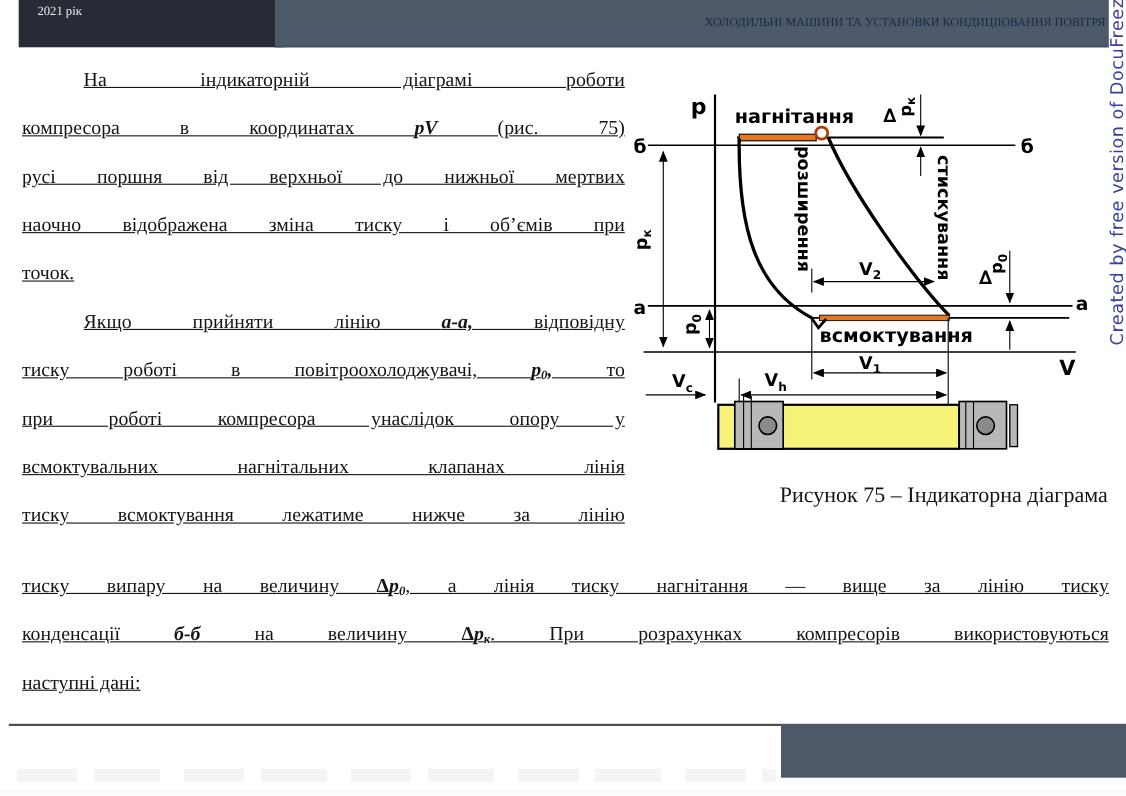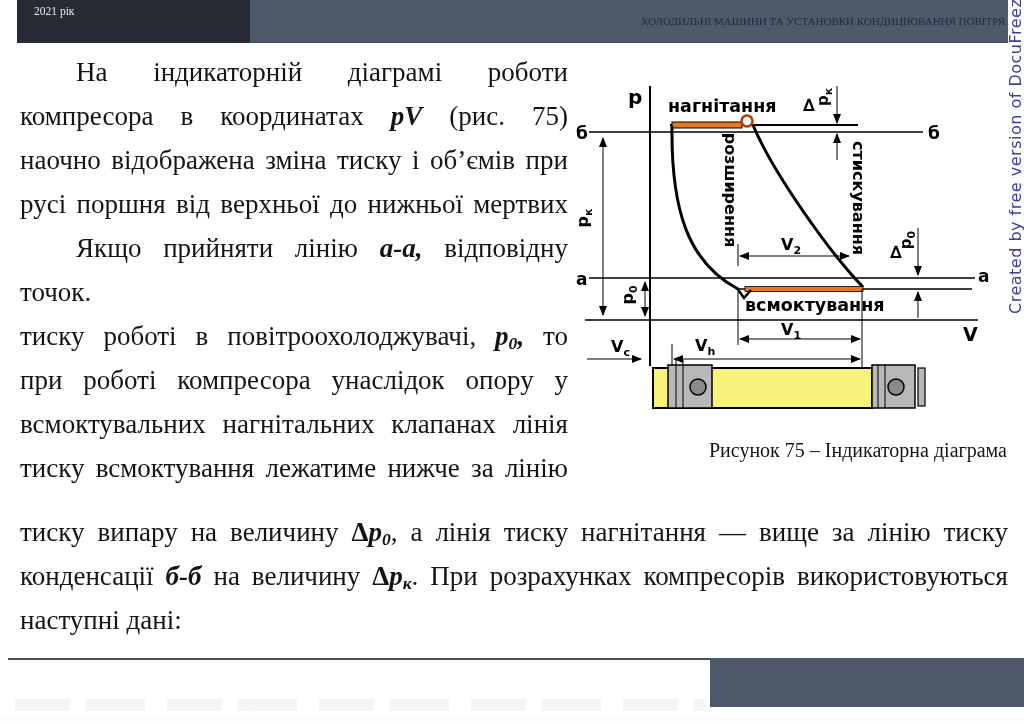--- a/index.html
+++ b/index.html
@@ -19,22 +19,22 @@
 
   
   .watermark{left:1004px;top:314px;width:20px;height:0;}
   .watermark span{position:absolute;left:2px;top:0;transform:rotate(-90deg);
        transform-origin:0 0;white-space:nowrap;font-family:"DejaVu Sans",sans-serif;
        font-size:16px;letter-spacing:.5px;color:var(--wmblue);}
 
   
   .textcol{left:20px;top:50px;width:548px;color:#141414;}
   .textfull{left:20px;top:510px;width:988px;color:#141414;}
-  .line{font-size:27px;line-height:44px;height:44px;text-align:justify;
-        text-align-last:justify;}
+  .line{font-size:18px;line-height:44px;height:44px;text-align:justify;
+        text-align-last:justify;text-decoration:underline;}
   .line.indent{text-indent:56px;}
   .line.last{text-align-last:left;}
   .rb{font-weight:bold;}
   .rbi{font-weight:bold;font-style:italic;}
   .rbis{font-weight:bold;font-style:italic;font-size:0.65em;vertical-align:-0.25em;}
 
   
   .figure{left:575px;top:78px;width:440px;height:356px;}
   .caption{left:575px;top:428px;width:432px;text-align:right;font-size:20px;
         line-height:44px;color:#141414;}
@@ -59,24 +59,24 @@
   <span>ХОЛОДИЛЬНІ МАШИНИ ТА УСТАНОВКИ КОНДИЦІЮВАННЯ ПОВІТРЯ</span>
 </div>
 
 <div class="abs watermark">
   <span>Created by free version of DocuFreezer</span>
 </div>
 
 <div class="abs textcol">
     <div class="line indent"><span>На індикаторній діаграмі роботи</span></div>
     <div class="line"><span>компресора в координатах </span><span class="rbi">pV</span><span> (рис. 75)</span></div>
+    <div class="line"><span>русі поршня від верхньої до нижньої мертвих</span></div>
     <div class="line"><span>наочно відображена зміна тиску і об’ємів при</span></div>
-    <div class="line"><span>русі поршня від верхньої до нижньої мертвих</span></div>
+    <div class="line last"><span>точок.</span></div>
     <div class="line indent"><span>Якщо прийняти лінію </span><span class="rbi">а-а,</span><span> відповідну</span></div>
-    <div class="line last"><span>точок.</span></div>
     <div class="line"><span>тиску роботі в повітроохолоджувачі, </span><span class="rbi">p</span><span class="rbis">0</span><span class="rbi">,</span><span> то</span></div>
     <div class="line"><span>при роботі компресора унаслідок опору у</span></div>
     <div class="line"><span>всмоктувальних нагнітальних клапанах лінія</span></div>
     <div class="line"><span>тиску всмоктування лежатиме нижче за лінію</span></div>
   </div>
 <div class="abs textfull">
     <div class="line"><span>тиску випару на величину </span><span class="rb">Δ</span><span class="rbi">p</span><span class="rbis">0</span><span>, а лінія тиску нагнітання — вище за лінію тиску</span></div>
     <div class="line"><span>конденсації </span><span class="rbi">б-б</span><span> на величину </span><span class="rb">Δ</span><span class="rbi">p</span><span class="rbis">к</span><span>. При розрахунках компресорів використовуються</span></div>
     <div class="line last"><span>наступні дані:</span></div>
   </div>

